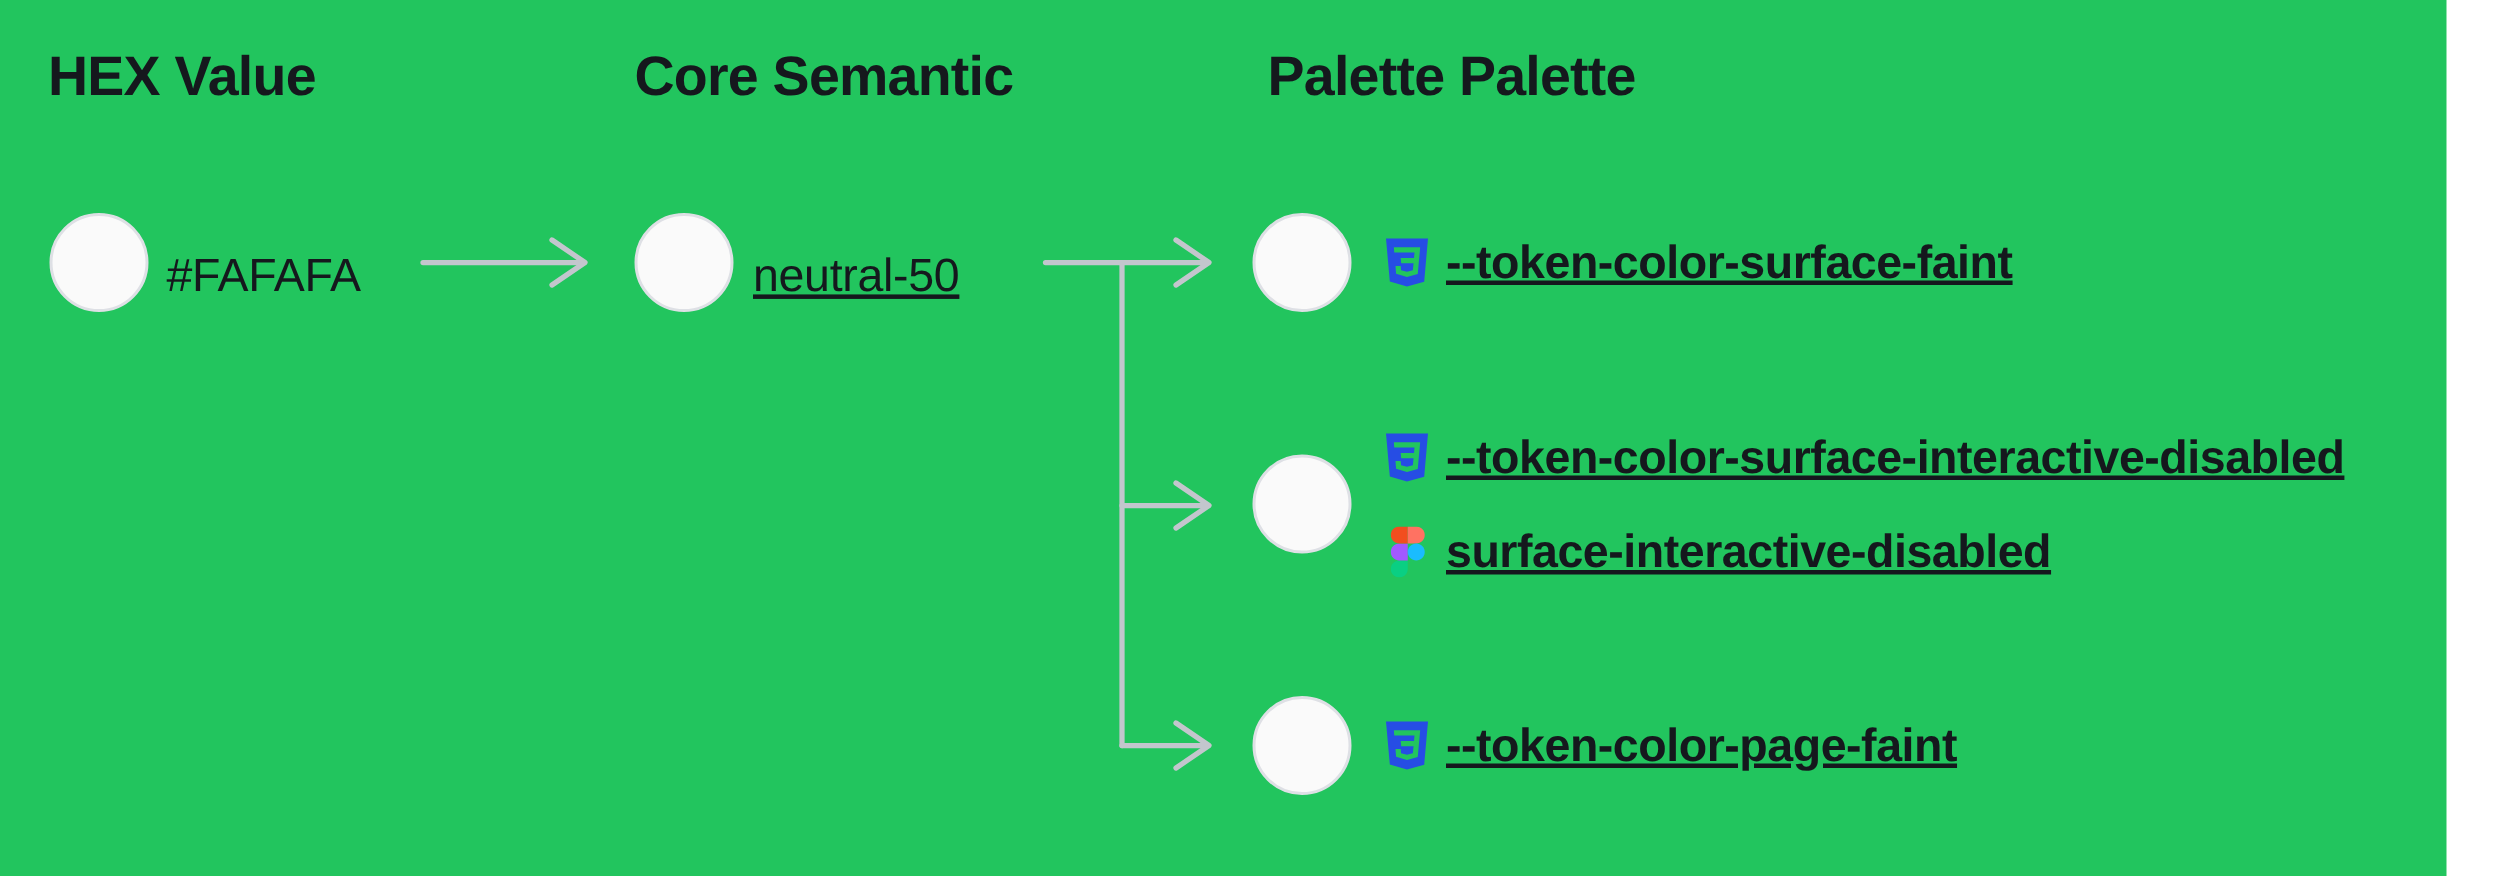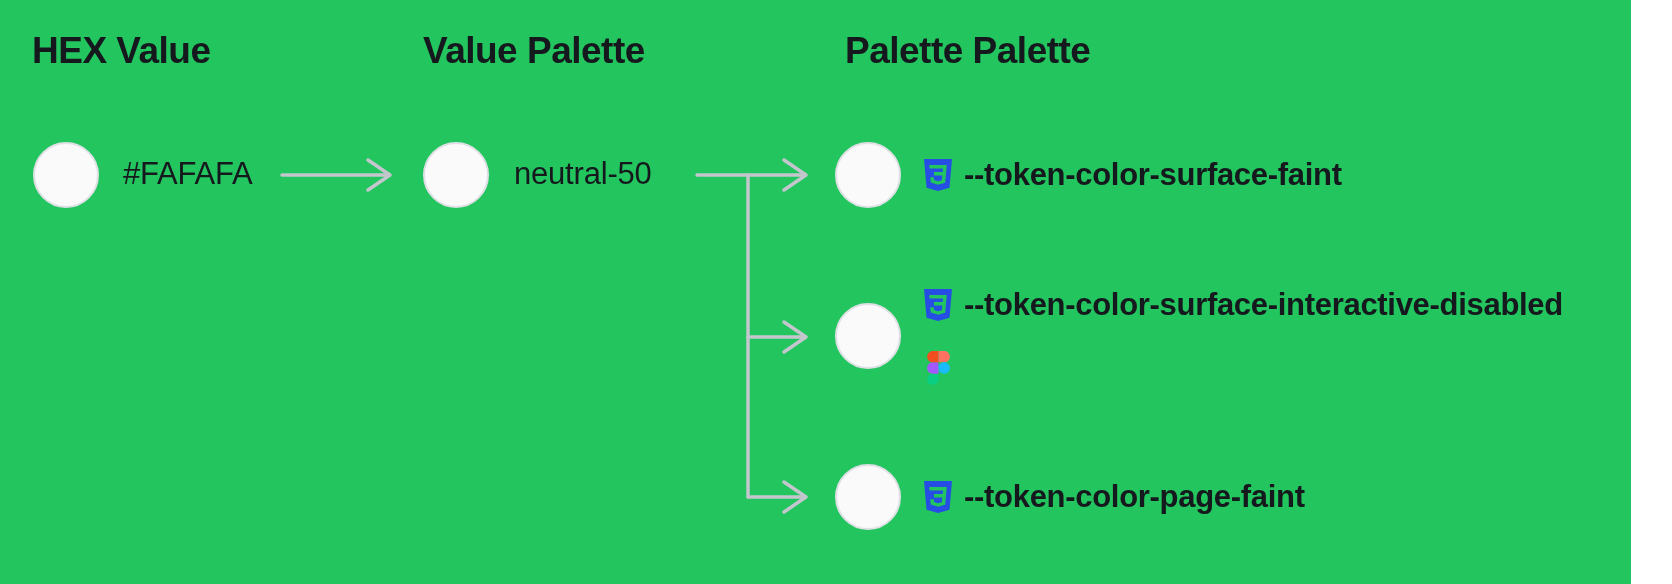--- a/index.html
+++ b/index.html
@@ -32,30 +32,29 @@
     box-sizing: border-box;
     border-radius: 50%;
     border: 2px solid var(--swatch-border, #dee0e5);
     background: var(--swatch-fill, #FAFAFA);
   }
   .swatch-hex  { left: 33px;  top: 142px; }
   .swatch-core { left: 423px; top: 142px; }
 
   .value-label {
     position: absolute;
-    top: 175px;
+    top: 185px;
     transform: translateY(-52%);
     font-size: 31px;
     font-weight: 400;
     letter-spacing: -0.2px;
     white-space: nowrap;
-    margin-left: 12px;
   }
   .label-hex  { left: 111px; }
-  .label-core { left: 502px; }
+  .label-core { left: 502px; text-decoration: underline; }
 
   .connector-svg {
     position: absolute;
     left: 0; top: 0;
     width: 1672px;
     height: 584px;
     pointer-events: none;
   }
 
   .sem-item {
@@ -67,20 +66,21 @@
     transform: translateY(-50%);
   }
   .sem-item-1 { top: 175px; }
   .sem-item-2 { top: 336px; }
   .sem-item-3 { top: 497px; }
 
   .token-lines {
     display: flex;
     flex-direction: column;
     gap: 26px;
+    text-decoration: underline;
   }
   .token-line {
     display: flex;
     align-items: center;
     height: 37px;
   }
   .icon-slot {
     width: 34px;
     margin-right: 9px;
     display: flex;
@@ -94,21 +94,21 @@
     white-space: nowrap;
     color: var(--token-text, #15181d);
   }
 </style>
 </head>
 <body>
 
 <div class="canvas">
 
   <div class="col-header header-hex">HEX Value</div>
-  <div class="col-header header-core">Value Palette</div>
+  <div class="col-header header-core">Core Semantic</div>
   <div class="col-header header-semantic">Palette Palette</div>
 
   <svg class="connector-svg" viewBox="0 0 1672 584" fill="none" stroke="var(--connector, #C3C6CD)" stroke-width="3.5" stroke-linecap="round" stroke-linejoin="round">
 
     <path d="M282 175 H386"></path>
     <path d="M368 160 L390 175 L368 190"></path>
 
     <path d="M697 175 H802"></path>
     <path d="M784 160 L806 175 L784 190"></path>
     <path d="M748 175 V497"></path>
@@ -152,20 +152,21 @@
       <div class="token-line">
         <span class="icon-slot">
           <svg width="23" height="34" viewBox="0 0 200 300">
             <path fill="var(--figma-green, #0ACF83)" d="M50 300c27.6 0 50-22.4 50-50v-50H50c-27.6 0-50 22.4-50 50s22.4 50 50 50z"></path>
             <path fill="var(--figma-purple, #A259FF)" d="M0 150c0-27.6 22.4-50 50-50h50v100H50c-27.6 0-50-22.4-50-50z"></path>
             <path fill="var(--figma-red, #F24E1E)" d="M0 50C0 22.4 22.4 0 50 0h50v100H50C22.4 100 0 77.6 0 50z"></path>
             <path fill="var(--figma-salmon, #FF7262)" d="M100 0h50c27.6 0 50 22.4 50 50s-22.4 50-50 50h-50V0z"></path>
             <path fill="var(--figma-blue, #1ABCFE)" d="M100 150c0-27.6 22.4-50 50-50s50 22.4 50 50-22.4 50-50 50-50-22.4-50-50z"></path>
           </svg>
         </span>
+        <span class="token-text">surface-interactive-disabled</span>
       </div>
     </div>
   </div>
 
   <div class="sem-item sem-item-3">
     <div class="swatch" style="position:static;"></div>
     <div class="token-lines">
       <div class="token-line">
         <span class="icon-slot">
           <svg width="32" height="34" viewBox="0 0 24 24" fill="var(--css-blue, #264DE4)" fill-rule="evenodd">

